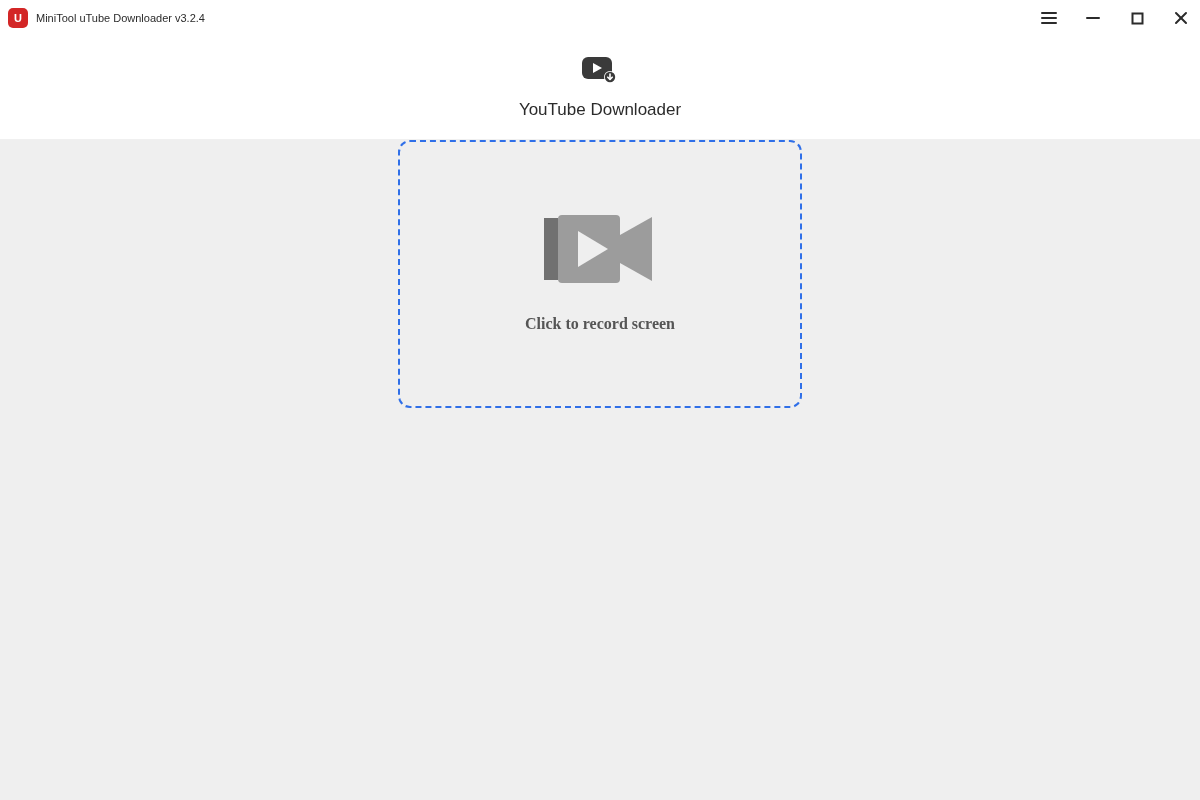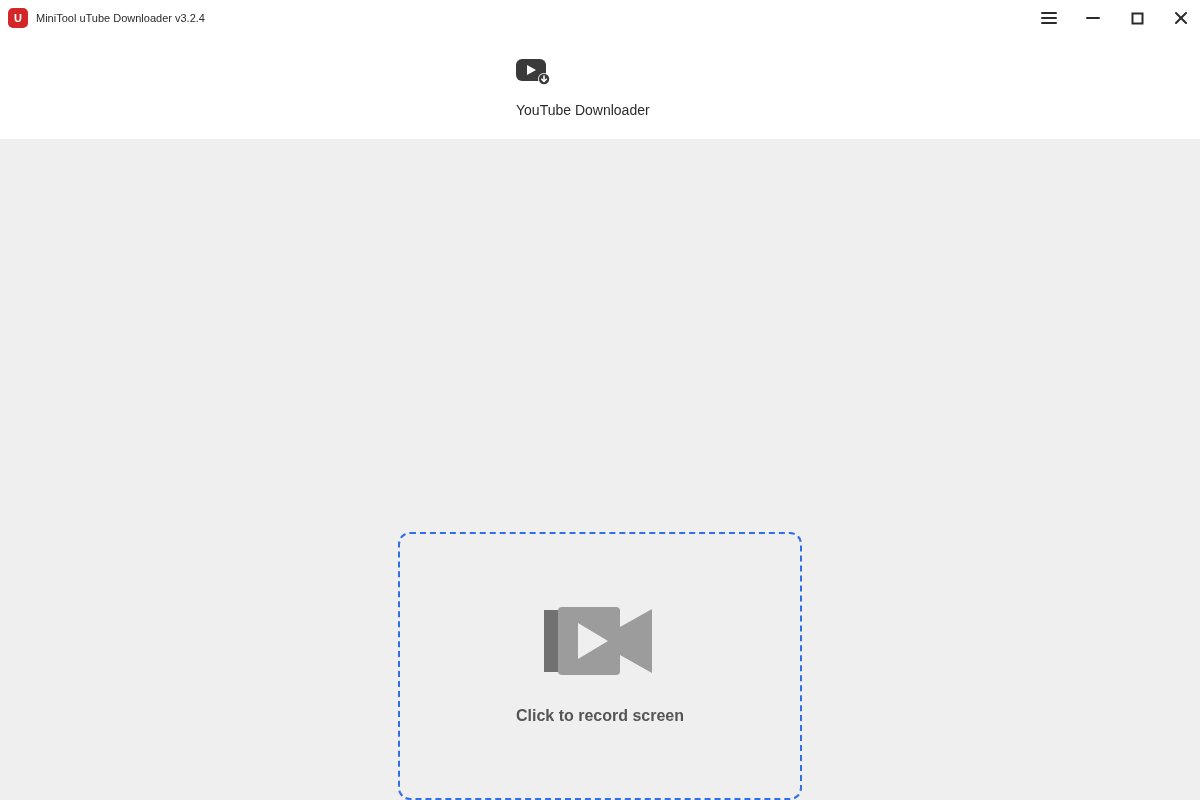--- a/index.html
+++ b/index.html
@@ -6,24 +6,24 @@
   html, body { width: 1200px; height: 800px; font-family: -apple-system, BlinkMacSystemFont, "Segoe UI", Arial, sans-serif; background: #fff; overflow: hidden; }
   .titlebar { height: 36px; display: flex; align-items: center; justify-content: space-between; padding: 0 10px 0 8px; background: #fff; }
   .titlebar-left { display: flex; align-items: center; gap: 8px; }
   .app-logo { width: 20px; height: 20px; border-radius: 5px; background: #D32626; display: flex; align-items: center; justify-content: center; }
   .app-logo-inner { color: #fff; font-size: 11px; font-weight: 700; line-height: 1; }
   .app-title { font-size: 11px; color: #2b2b2b; }
   .titlebar-right { display: flex; align-items: center; gap: 26px; }
   .win-btn { width: 18px; height: 18px; display: flex; align-items: center; justify-content: center; cursor: pointer; color: #2b2b2b; }
   .tabbar { height: 104px; background: #fff; display: flex; justify-content: center; align-items: stretch; border-bottom: 1px solid #f0f0f0; }
   .tabs-wrap { display: flex; }
-  .tab { width: 168px; display: flex; flex-direction: column; align-items: flex-start; justify-content: center; gap: 16px; cursor: pointer; color: #2b2b2b; font-size: 14px; }
+  .tab { width: 168px; display: flex; flex-direction: column; align-items: center; justify-content: center; gap: 16px; cursor: pointer; color: #2b2b2b; font-size: 17px; }
   .tab.active { color: #2F6FE8; background: radial-gradient(ellipse at 50% 0%, #ECF2FC 0%, #f7f9fd 55%, #ffffff 78%); }
   .tab-icon { height: 28px; display: flex; align-items: center; justify-content: center; }
-  .content { height: calc(800px - 36px - 104px); background: #EFEFEF; display: flex; align-items: flex-end; justify-content: center; }
+  .content { height: calc(800px - 36px - 104px); background: #EFEFEF; display: flex; align-items: flex-start; justify-content: center; font-family: Liberation Serif, serif; }
   .record-box { width: 404px; height: 268px; border: 2px dashed #2F6FE8; border-radius: 12px; display: flex; flex-direction: column; align-items: center; justify-content: center; gap: 28px; cursor: pointer; }
   .record-label { font-size: 16px; font-weight: 600; color: #555; }
 </style>
 </head>
 <body>
 
 <div class="titlebar">
   <div class="titlebar-left">
     <div class="app-logo">
       <span class="app-logo-inner">U</span>

